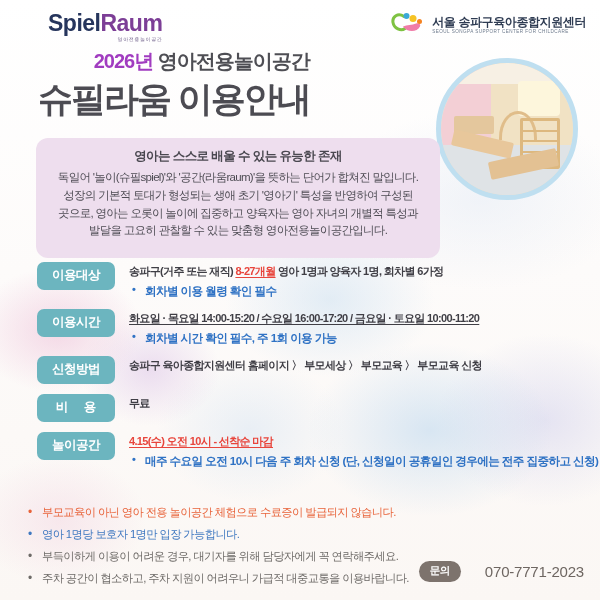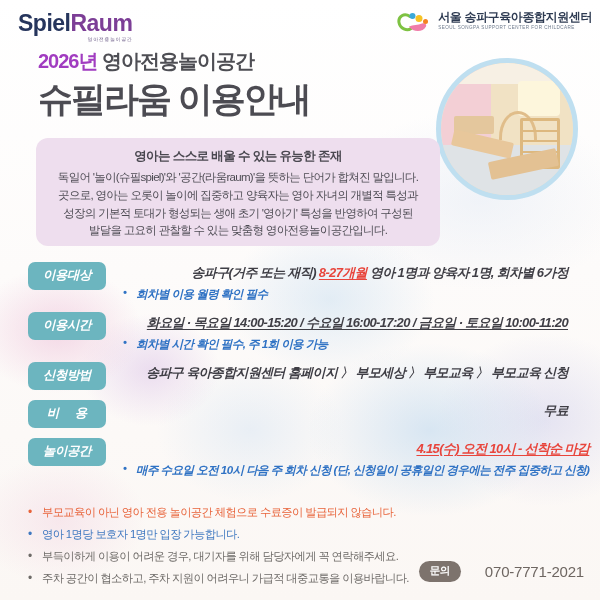--- a/index.html
+++ b/index.html
@@ -41,37 +41,37 @@
     position: absolute;
     left: 18px;
     top: 12px;
     line-height: 1;
   }
   .brand-word {
     font-size: 23px;
     font-weight: bold;
     letter-spacing: -0.5px;
   }
-  .brand-spiel { color: #26355c; }
+  .brand-spiel { color: #26355c; margin-left: 30px; }
   .brand-raum { color: #7c3e96; }
   .brand-sub {
     display: block;
     margin-top: 2px;
     text-align: right;
     font-size: 5px;
     letter-spacing: 0.6px;
     color: #6a5a86;
   }
 
   .center-logo {
     position: absolute;
-    right: 8px;
+    right: 14px;
     top: 11px;
     display: flex;
-    align-items: flex-start;
+    align-items: flex-end;
     gap: 7px;
   }
   .center-mark { width: 34px; height: 24px; flex: none; }
   .center-names { line-height: 1.05; }
   .center-name-ko {
     display: block;
     font-size: 12px;
     font-weight: bold;
     color: #2e3b52;
     letter-spacing: -0.4px;
@@ -82,20 +82,21 @@
     letter-spacing: 0.45px;
     color: #6d7a8c;
     margin-top: 2px;
   }
 
   
   .title-block {
     position: absolute;
     left: 38px;
     top: 50px;
+    text-align: right;
   }
   .title-line1 {
     font-size: 20px;
     font-weight: bold;
     letter-spacing: -1px;
     line-height: 1.1;
     white-space: nowrap;
   }
   .title-year { color: #a13cc0; }
   .title-sub { color: #4e4e54; }
@@ -148,21 +149,21 @@
   .ph-shelf { position:absolute; left:10%; top:40%; width:30%; height:14%; background:#e4c79d; border-radius:2px; }
 
   
   .intro-box {
     position: absolute;
     left: 36px;
     top: 138px;
     width: 404px;
     background: #eedeee;
     border-radius: 12px;
-    padding: 10px 14px 6px;
+    padding: 10px 14px 18px;
     box-sizing: border-box;
   }
   .intro-head {
     text-align: center;
     font-size: 12.5px;
     font-weight: bold;
     color: #4a4850;
     letter-spacing: -0.6px;
     margin-bottom: 4px;
   }
@@ -171,24 +172,23 @@
     font-size: 11.5px;
     color: #4e4c54;
     letter-spacing: -0.7px;
     line-height: 1.55;
     white-space: nowrap;
   }
 
   
   .info-list {
     position: absolute;
-    left: 28px;
+    left: 37px;
     top: 262px;
     width: 540px;
-    font-style: italic;
   }
   .info-row {
     display: flex;
     align-items: flex-start;
     margin-bottom: 10px;
   }
   .info-label {
     flex: none;
     width: 78px;
     background: #6cb5bf;
@@ -198,27 +198,26 @@
     font-size: 12.5px;
     font-weight: bold;
     letter-spacing: -0.5px;
     padding: 5px 0 6px;
     margin-right: 14px;
     box-sizing: border-box;
   }
   .info-label.spaced { letter-spacing: 6px; text-indent: 6px; }
   .info-body { padding-top: 2px; flex: 1; }
   .info-main {
-    font-size: 13px;
+    font-size: 11px;
     font-weight: bold;
     color: #3f3e45;
     letter-spacing: -0.65px;
     line-height: 1.45;
     white-space: nowrap;
-    text-align: right;
   }
   .info-main.underline { text-decoration: underline; text-underline-offset: 2px; }
   .hl-red { color: #e8453c; }
   .info-note {
     margin-top: 3px;
     padding-left: 16px;
     font-size: 11.6px;
     font-weight: bold;
     color: #2f72c4;
     letter-spacing: -0.6px;
@@ -334,22 +333,22 @@
         <div class="ph-rung" style="top:66%"></div>
       </div>
       <div class="ph-ramp1"></div>
       <div class="ph-ramp2"></div>
     </div>
   </div>
 
   <div class="intro-box">
     <div class="intro-head">영아는 스스로 배울 수 있는 유능한 존재</div>
     <div class="intro-line">독일어 '놀이(슈필spiel)'와 '공간(라움raum)'을 뜻하는 단어가 합쳐진 말입니다.</div>
+    <div class="intro-line">성장의 기본적 토대가 형성되는 생애 초기 '영아기' 특성을 반영하여 구성된</div>
     <div class="intro-line">곳으로, 영아는 오롯이 놀이에 집중하고 양육자는 영아 자녀의 개별적 특성과</div>
-    <div class="intro-line">성장의 기본적 토대가 형성되는 생애 초기 '영아기' 특성을 반영하여 구성된</div>
     <div class="intro-line">발달을 고요히 관찰할 수 있는 맞춤형 영아전용놀이공간입니다.</div>
   </div>
 
   <div class="info-list">
 
     <div class="info-row">
       <div class="info-label">이용대상</div>
       <div class="info-body">
         <div class="info-main"><span>송파구(거주 또는 재직) </span><span class="hl-red info-main underline">8-27개월</span><span> 영아 1명과 양육자 1명, 회차별 6가정</span></div>
         <div class="info-note">회차별 이용 월령 확인 필수</div>
@@ -390,16 +389,16 @@
 
   <div class="notes">
     <div class="note orange">부모교육이 아닌 영아 전용 놀이공간 체험으로 수료증이 발급되지 않습니다.</div>
     <div class="note blue">영아 1명당 보호자 1명만 입장 가능합니다.</div>
     <div class="note gray">부득이하게 이용이 어려운 경우, 대기자를 위해 담당자에게 꼭 연락해주세요.</div>
     <div class="note gray">주차 공간이 협소하고, 주차 지원이 어려우니 가급적 대중교통을 이용바랍니다.</div>
   </div>
 
   <div class="contact">
     <span class="contact-badge">문의</span>
-    <span class="contact-number">070-7771-2021</span>
+    <span class="contact-number">070-7771-2023</span>
   </div>
 
 </div>
 
 </body></html>

